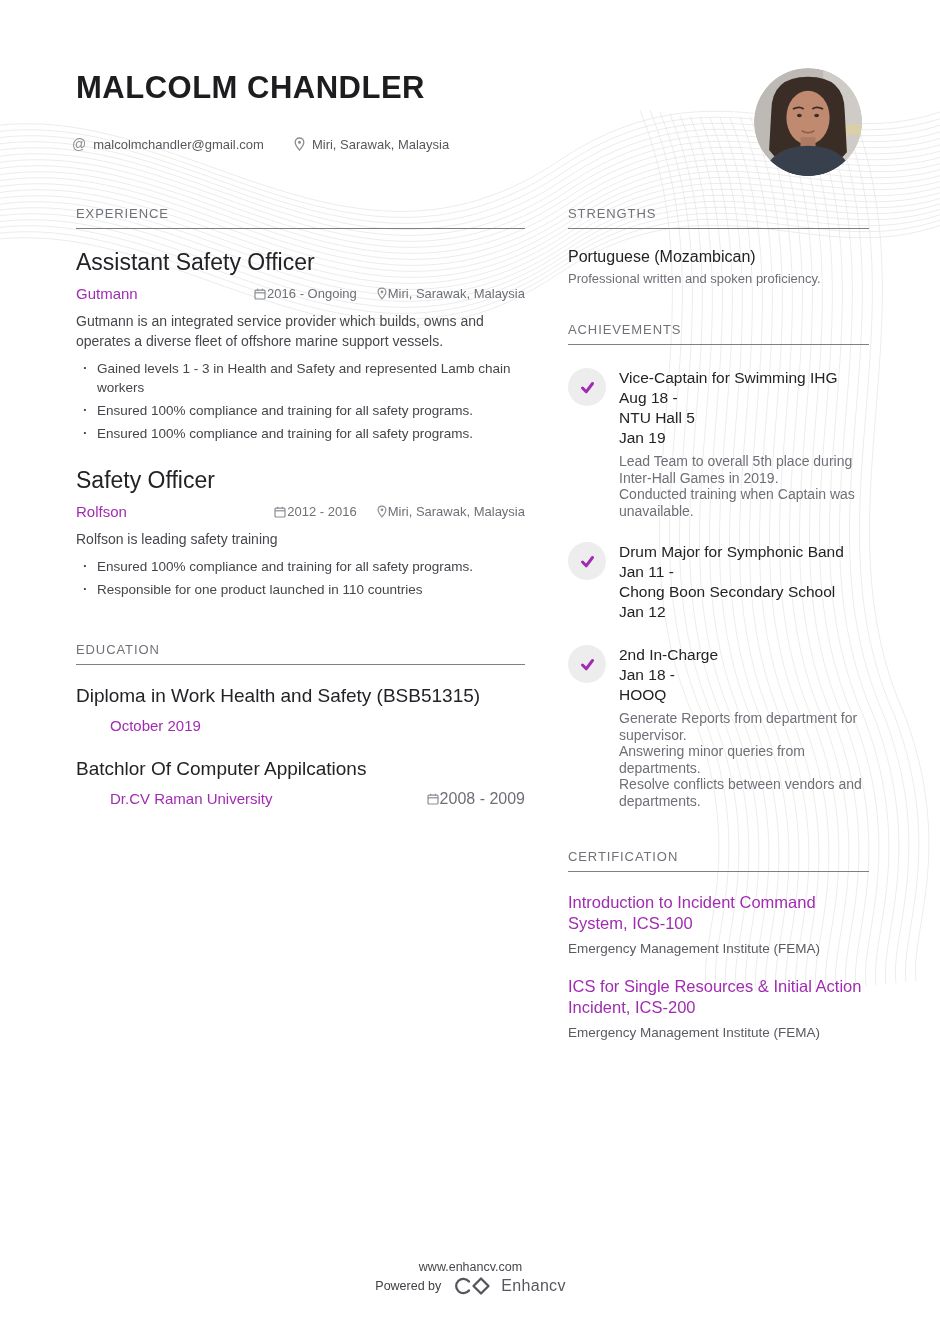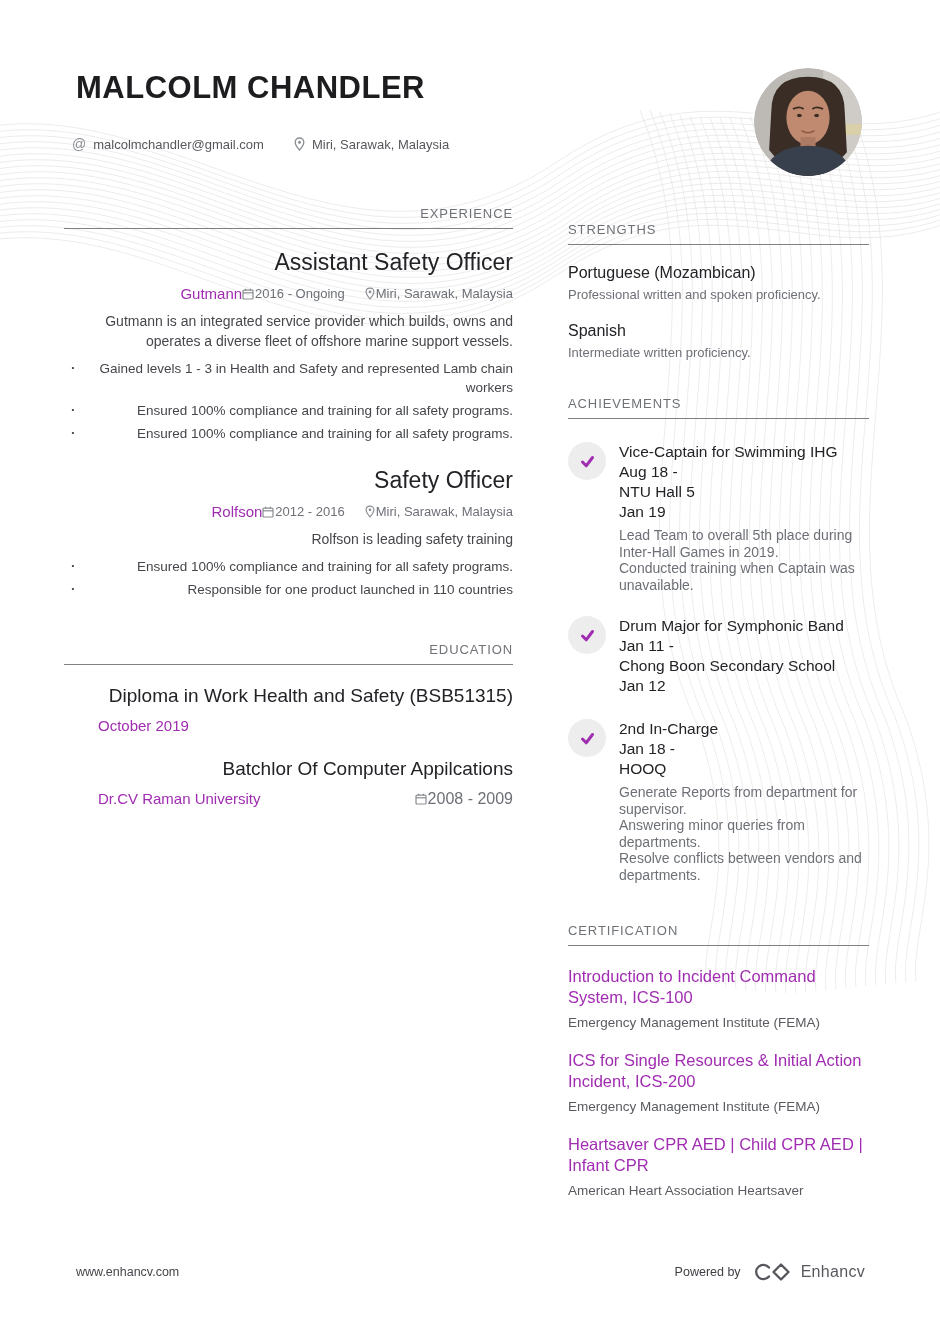--- a/index.html
+++ b/index.html
@@ -10,22 +10,22 @@
   .content { position:absolute; inset:0; z-index:1; }
 
   
   .name { position:absolute; left:76px; top:70px; font-size:31px; font-weight:800; letter-spacing:.5px; color:#1d1d20; }
   .contact { position:absolute; left:72px; top:136px; display:flex; align-items:center; gap:30px; font-size:13px; color:#56585d; }
   .contact .citem { display:flex; align-items:center; gap:7px; }
   .at-glyph { font-size:14px; color:#8a8d92; }
   .avatar { position:absolute; left:754px; top:68px; width:108px; height:108px; border-radius:50%; overflow:hidden; }
 
   
-  .col-left  { position:absolute; left:64px; top:206px; width:449px;text-align:right; }
-  .col-right { position:absolute; left:568px; top:222px; width:301px; }
+  .col-left  { position:absolute; left:76px; top:206px; width:449px; }
+  .col-right { position:absolute; left:568px; top:206px; width:301px; }
 
   .sec-head { font-size:13px; letter-spacing:.9px; color:#6f7277; padding-bottom:7px; border-bottom:1px solid #7e8084; font-weight:400; }
   .mt-edu { margin-top:42px; }
   .mt-ach { margin-top:36px; }
   .mt-cert { margin-top:40px; }
 
   
   .job { margin-top:20px; }
   .job + .job { margin-top:24px; }
   .job-title { font-size:23px; font-weight:500; color:#232327; }
@@ -56,21 +56,21 @@
   .ach-icon { flex:0 0 38px; width:38px; height:38px; border-radius:50%; background:#ededee; display:flex; align-items:center; justify-content:center; }
   .ach-title { font-size:15.5px; line-height:20px; color:#232327; white-space:pre-line; }
   .ach-desc { margin-top:5px; font-size:14px; line-height:16.5px; color:#6d7076; white-space:pre-line; }
 
   
   .cert { margin-top:20px; }
   .cert-title { font-size:16.5px; font-weight:500; line-height:1.27; color:#a02cb1; }
   .cert-issuer { margin-top:7px; font-size:13.5px; color:#595b60; }
 
   
-  .footer { position:absolute; left:76px; top:1260px; width:789px; display:flex; align-items:center; justify-content:space-between; }
+  .footer { position:absolute; left:76px; top:1260px; width:789px; display:flex; align-items:center; justify-content:space-between;flex-direction:column; }
   .footer-site { font-size:12.5px; color:#46474c; text-decoration:none; }
   .footer-right { display:flex; align-items:center; gap:12px; }
   .powered { font-size:12.5px; color:#3f4045; }
   .brand { display:flex; align-items:center; gap:8px; text-decoration:none; }
   .brand-name { font-size:16px; color:#56585d; letter-spacing:.3px; }
 </style>
 </head>
 <body>
 
 <div class="page">
@@ -259,24 +259,20 @@
     </div>
 
     <div class="col-right">
 
       <div class="sec-head">STRENGTHS</div>
 
       <div class="strength">
         <div class="strength-name">Portuguese (Mozambican)</div>
         <div class="strength-detail">Professional written and spoken proficiency.</div>
       </div>
-      <div class="strength">
-        <div class="strength-name">Spanish</div>
-        <div class="strength-detail">Intermediate written proficiency.</div>
-      </div>
 
       <div class="sec-head mt-ach">ACHIEVEMENTS</div>
 
       <div class="ach">
         <div class="ach-icon">
           <svg width="17" height="17" viewBox="0 0 17 17">
               <polyline points="3.5,9 7.2,12.8 13.5,4.5" fill="none" stroke="#a02cb1" stroke-width="3" stroke-linecap="round" stroke-linejoin="round"></polyline>
             </svg>
         </div>
         <div>
@@ -321,24 +317,20 @@
 
       <div class="sec-head mt-cert">CERTIFICATION</div>
 
       <div class="cert">
         <div class="cert-title">Introduction to Incident Command System, ICS-100</div>
         <div class="cert-issuer">Emergency Management Institute (FEMA)</div>
       </div>
       <div class="cert">
         <div class="cert-title">ICS for Single Resources &amp; Initial Action Incident, ICS-200</div>
         <div class="cert-issuer">Emergency Management Institute (FEMA)</div>
-      </div>
-      <div class="cert">
-        <div class="cert-title">Heartsaver CPR AED | Child CPR AED | Infant CPR</div>
-        <div class="cert-issuer">American Heart Association Heartsaver</div>
       </div>
 
     </div>
 
     <div class="footer">
       <a href="#" class="footer-site">www.enhancv.com</a>
       <div class="footer-right">
         <span class="powered">Powered by</span>
         <a href="#" class="brand">
           <svg width="40" height="24" viewBox="0 0 40 24">

